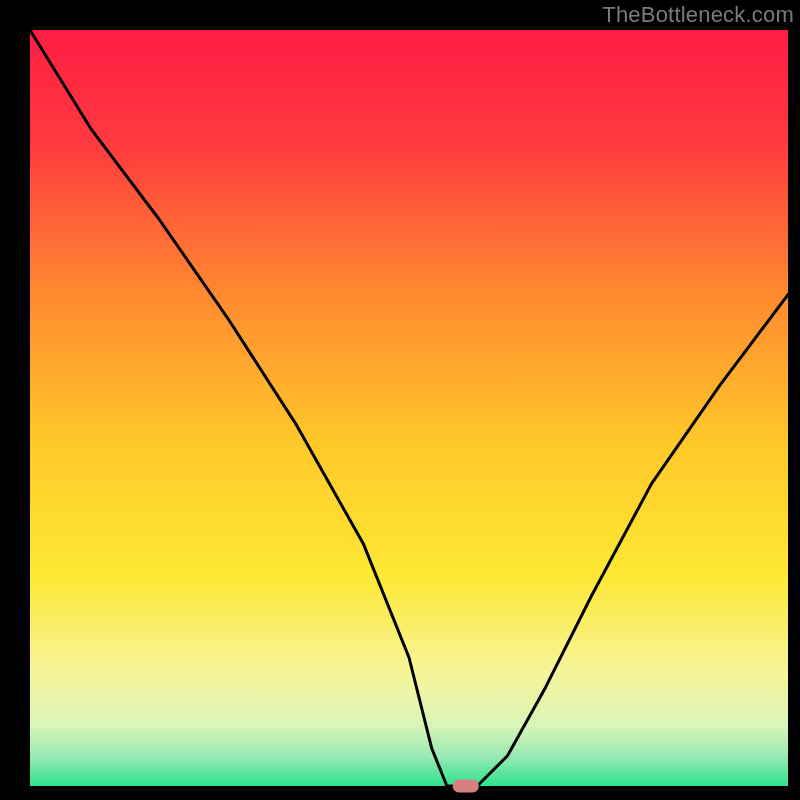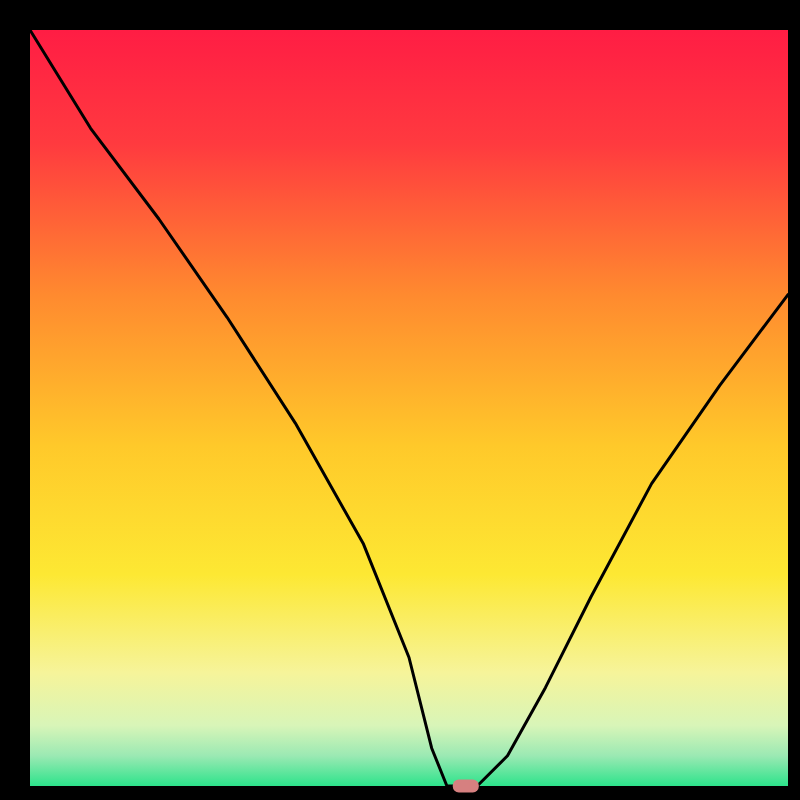--- a/index.html
+++ b/index.html
@@ -27,20 +27,21 @@
     z-index: 10;
   }
   svg {
     display: block;
   }
 </style>
 </head>
 <body>
 
 <div class="container">
+  <div class="watermark">TheBottleneck.com</div>
   <svg id="chart-svg" width="800" height="800" viewBox="0 0 800 800">
     <defs>
       <linearGradient id="bg-grad" x1="0" y1="0" x2="0" y2="1">
           <stop offset="0%" stop-color="#ff1d44"></stop>
           <stop offset="15%" stop-color="#ff3a3f"></stop>
           <stop offset="35%" stop-color="#ff8a2f"></stop>
           <stop offset="55.00000000000001%" stop-color="#ffc92a"></stop>
           <stop offset="72%" stop-color="#fde833"></stop>
           <stop offset="85%" stop-color="#f6f49a"></stop>
           <stop offset="92%" stop-color="#d8f5b8"></stop>

